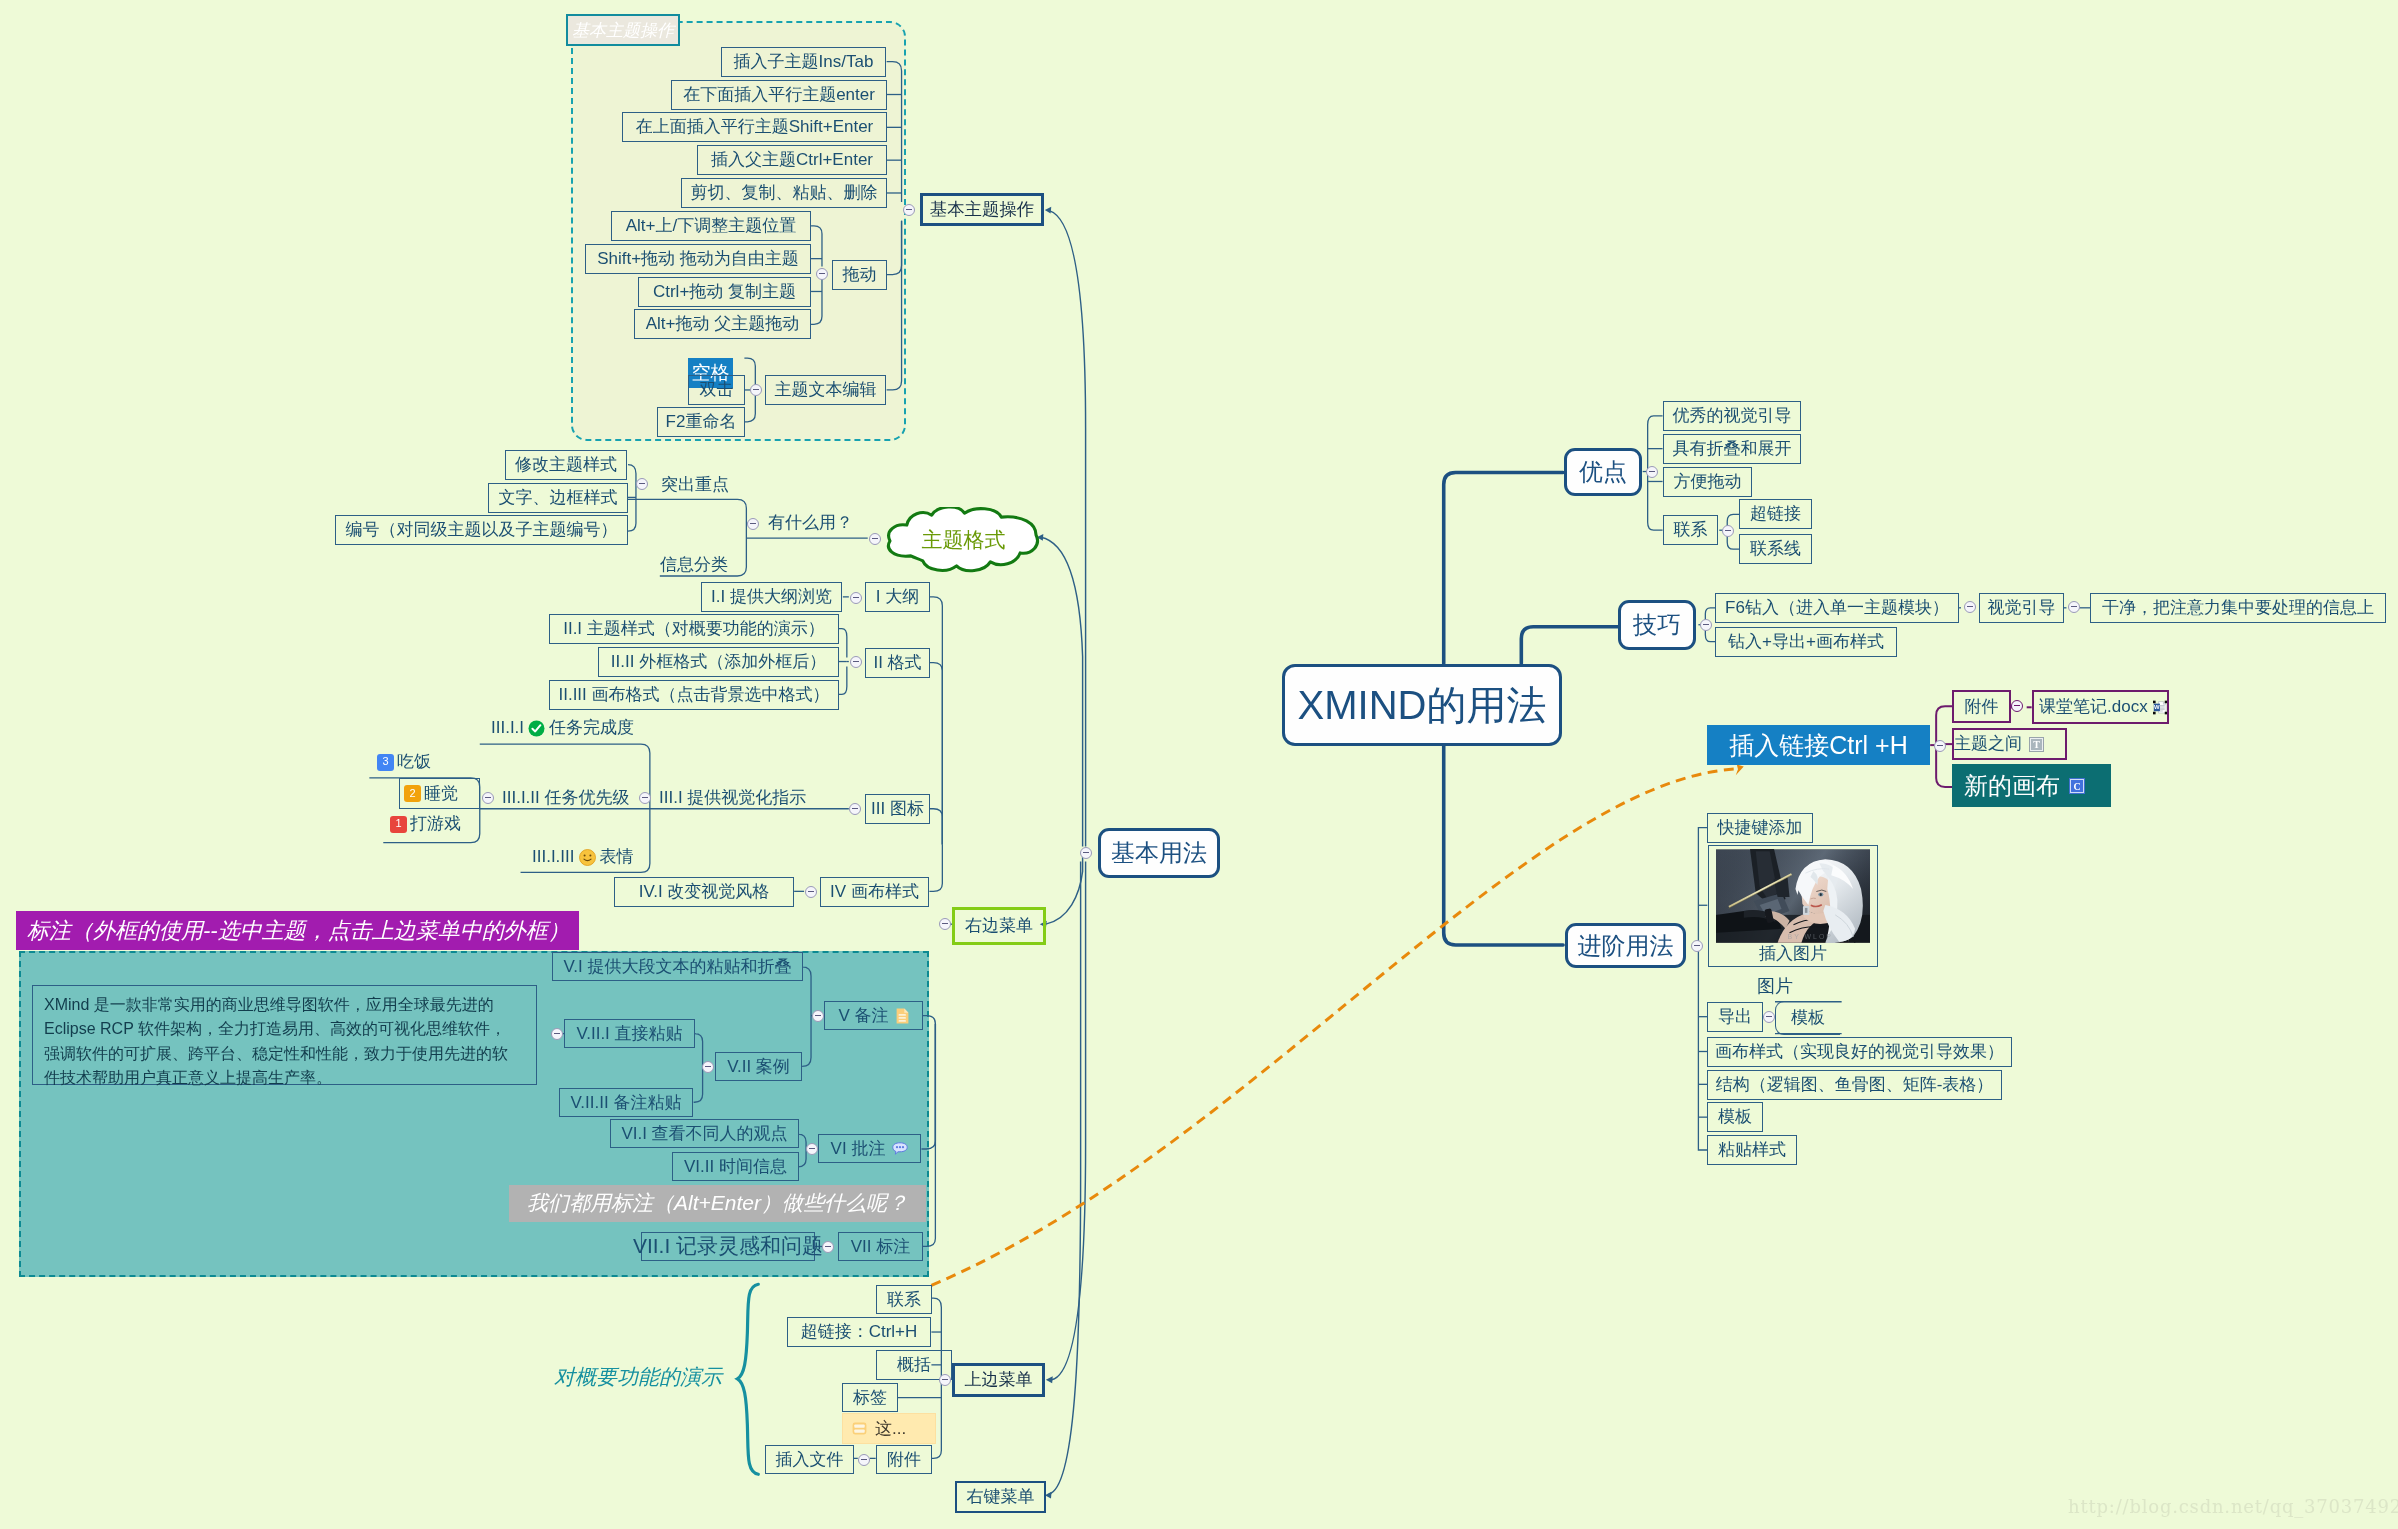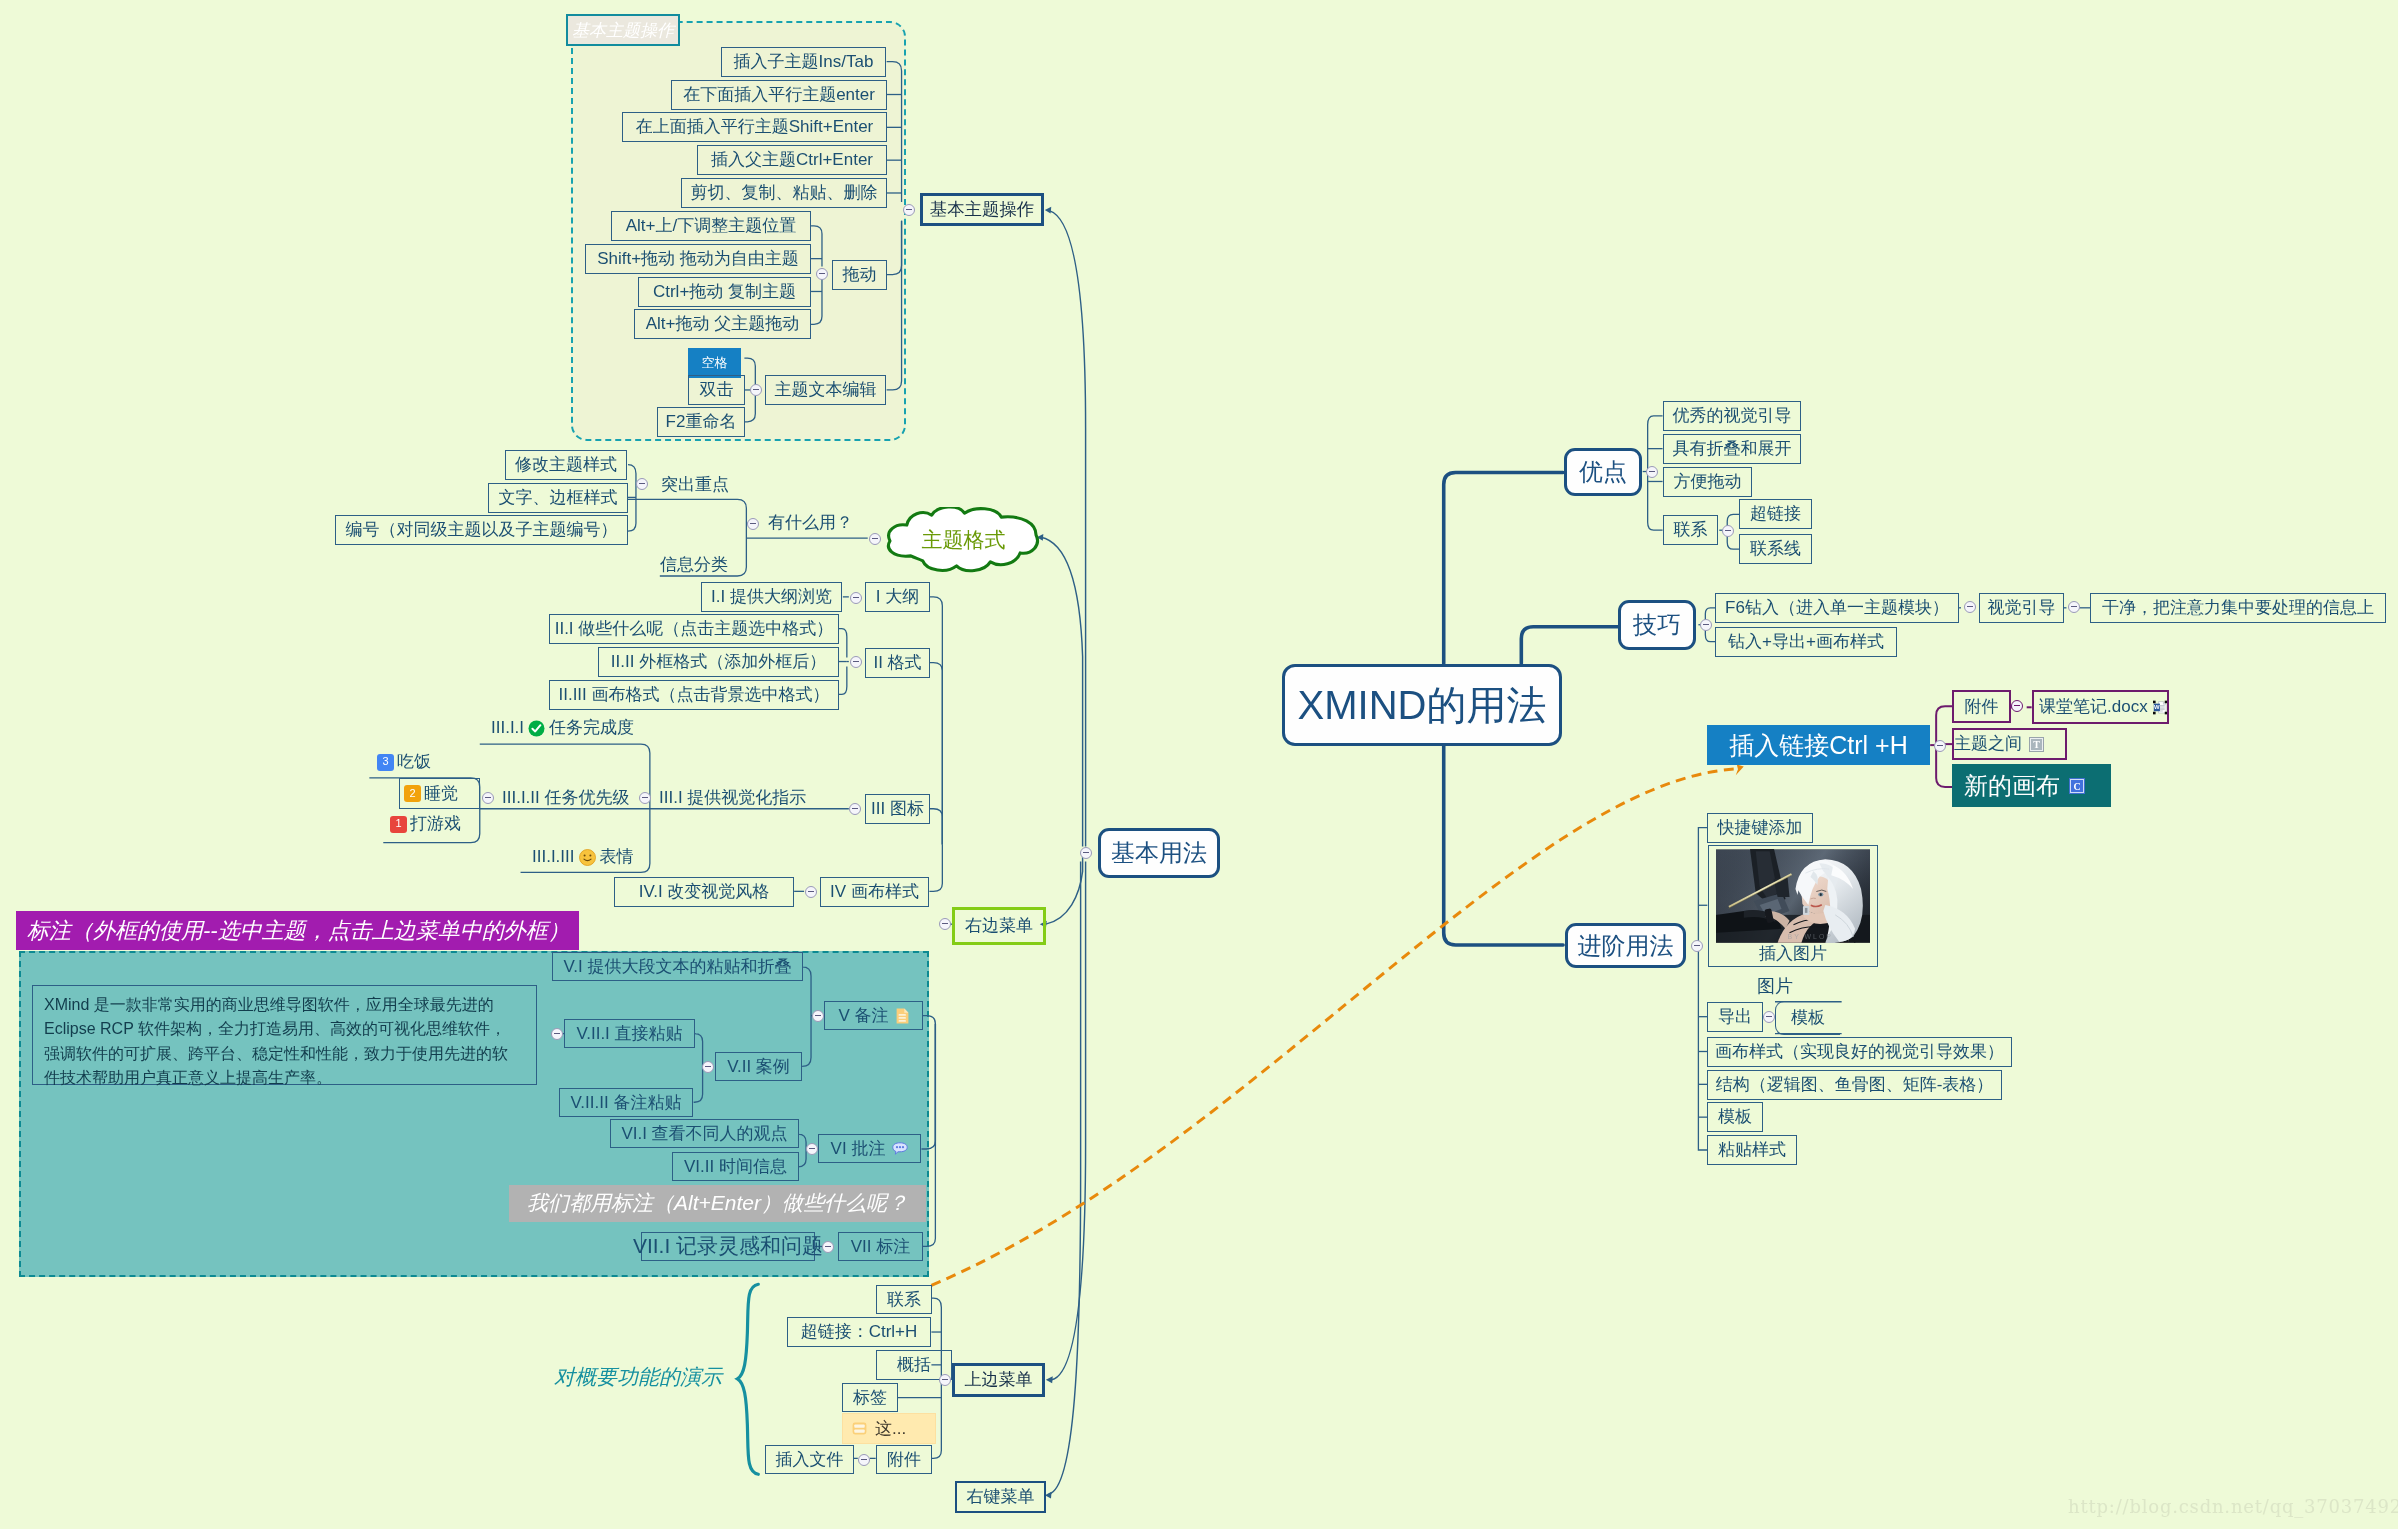--- a/index.html
+++ b/index.html
@@ -228,21 +228,21 @@
 <div class="tp bx" style="left:697px;top:145px;width:190px;height:30px;font-size:17px">插入父主题Ctrl+Enter</div>
 <div class="tp bx" style="left:681px;top:178px;width:206px;height:30px;font-size:17px">剪切、复制、粘贴、删除</div>
 
 <div class="tp bx" style="left:611px;top:211px;width:200px;height:30px;font-size:17px">Alt+上/下调整主题位置</div>
 <div class="tp bx" style="left:585px;top:244px;width:226px;height:30px;font-size:17px">Shift+拖动 拖动为自由主题</div>
 <div class="tp bx" style="left:638px;top:277px;width:173px;height:30px;font-size:17px">Ctrl+拖动  复制主题</div>
 <div class="tp bx" style="left:634px;top:309px;width:177px;height:30px;font-size:17px">Alt+拖动 父主题拖动</div>
 <div class="tp bx" style="left:832px;top:260px;width:55px;height:30px;font-size:17px">拖动</div>
 <div class="collapse" style="left:816px;top:268px"></div>
 
-<div class="tp blue-fill" style="left:688px;top:348px;width:53px;height:30px;font-size:13px">空格</div>
+<div class="tp blue-fill" style="left:688px;top:358px;width:45px;height:30px;font-size:19px">空格</div>
 <div class="tp bx" style="left:688px;top:375px;width:57px;height:30px;font-size:17px">双击</div>
 <div class="tp bx" style="left:657px;top:407px;width:88px;height:30px;font-size:17px">F2重命名</div>
 <div class="tp bx" style="left:765px;top:375px;width:121px;height:30px;font-size:17px">主题文本编辑</div>
 <div class="collapse" style="left:750px;top:384px"></div>
 
 <div class="tp heavy" style="left:920px;top:193px;width:124px;height:33px;font-size:17.4px">基本主题操作</div>
 <div class="collapse" style="left:903px;top:204px"></div>
 
 <div class="tp bx" style="left:505px;top:450px;width:122px;height:30px;font-size:17px">修改主题样式</div>
 <div class="tp bx" style="left:488px;top:483px;width:140px;height:30px;font-size:17px">文字、边框样式</div>
@@ -272,21 +272,21 @@
 <div class="tp bx" style="left:952px;top:907px;width:94px;height:38px;font-size:17px;border:3px solid #84cc16;background:transparent">右边菜单</div>
 <div class="collapse" style="left:939px;top:918px"></div>
 <div class="tp heavy" style="left:952px;top:1363px;width:93px;height:34px;font-size:17px">上边菜单</div>
 <div class="collapse" style="left:939px;top:1374px"></div>
 <div class="tp bx" style="left:955px;top:1481px;width:91px;height:32px;font-size:17px;border:2px solid #1c5081;background:transparent">右键菜单</div>
 
 <div class="tp bx" style="left:701px;top:582px;width:141px;height:30px;font-size:17px">I.I 提供大纲浏览</div>
 <div class="collapse" style="left:850px;top:592px"></div>
 <div class="tp bx" style="left:865px;top:582px;width:65px;height:30px;font-size:17px">I 大纲</div>
 
-<div class="tp bx" style="left:549px;top:614px;width:290px;height:30px;font-size:17px">II.I 做些什么呢（点击主题选中格式）</div>
+<div class="tp bx" style="left:549px;top:614px;width:290px;height:30px;font-size:17px">II.I 主题样式（对概要功能的演示）</div>
 <div class="tp bx" style="left:598px;top:647px;width:241px;height:30px;font-size:17px">II.II 外框格式（添加外框后）</div>
 <div class="tp bx" style="left:549px;top:680px;width:290px;height:30px;font-size:17px">II.III 画布格式（点击背景选中格式）</div>
 <div class="collapse" style="left:850px;top:656px"></div>
 <div class="tp bx" style="left:865px;top:648px;width:65px;height:30px;font-size:17px">II 格式</div>
 
 <div class="tp bx" style="left:865px;top:794px;width:65px;height:30px;font-size:17px">III 图标</div>
 <div class="collapse" style="left:849px;top:803px"></div>
 <div class="tp plain" style="left:659px;top:783px;width:169px;height:30px;font-size:17px;justify-content:flex-start">III.I 提供视觉化指示</div>
 <div class="collapse" style="left:639px;top:792px"></div>
 <div class="tp plain" style="left:502px;top:783px;width:151px;height:30px;font-size:17px;justify-content:flex-start">III.I.II 任务优先级</div>

